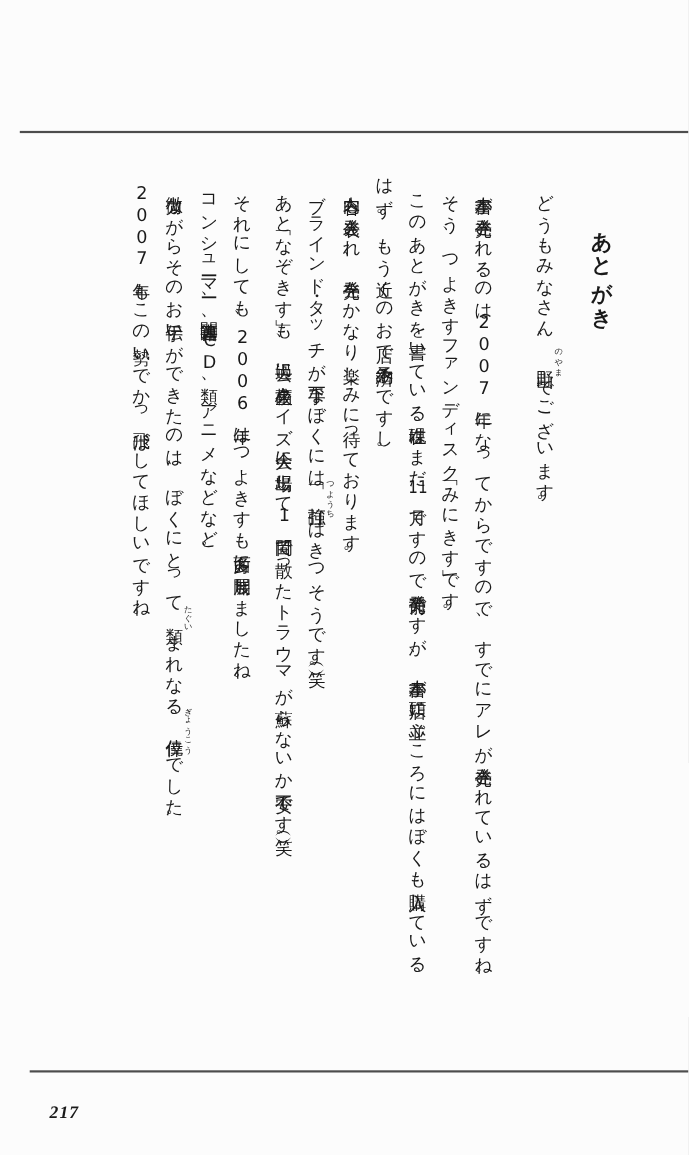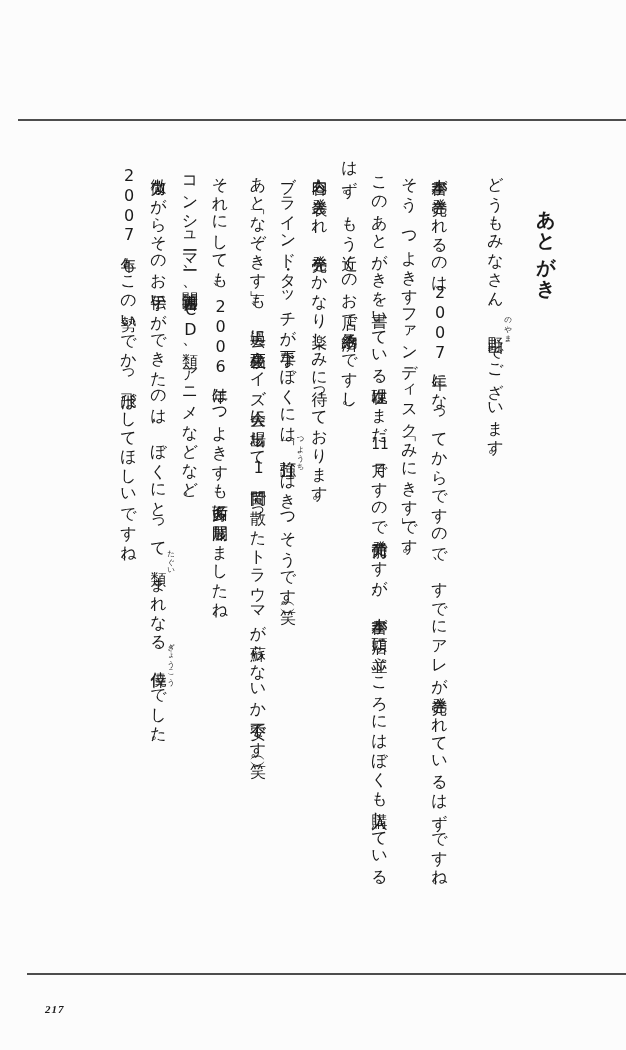--- a/index.html
+++ b/index.html
@@ -50,21 +50,21 @@
 
   ruby{ruby-align:center;}
   ruby rt{font-size:7.5px;letter-spacing:0;font-weight:normal;}
 
   .page-number{
     position:absolute;
     left:45px;top:1003px;
     font-family:"Liberation Serif","DejaVu Serif",serif;
     font-style:italic;
     font-weight:600;
-    font-size:11px;
+    font-size:16px;
     letter-spacing:1px;
     color:var(--ink);
   }
 </style>
 </head>
 <body>
 
 <div class="page">
 
   <div class="rule rule-top"></div>

